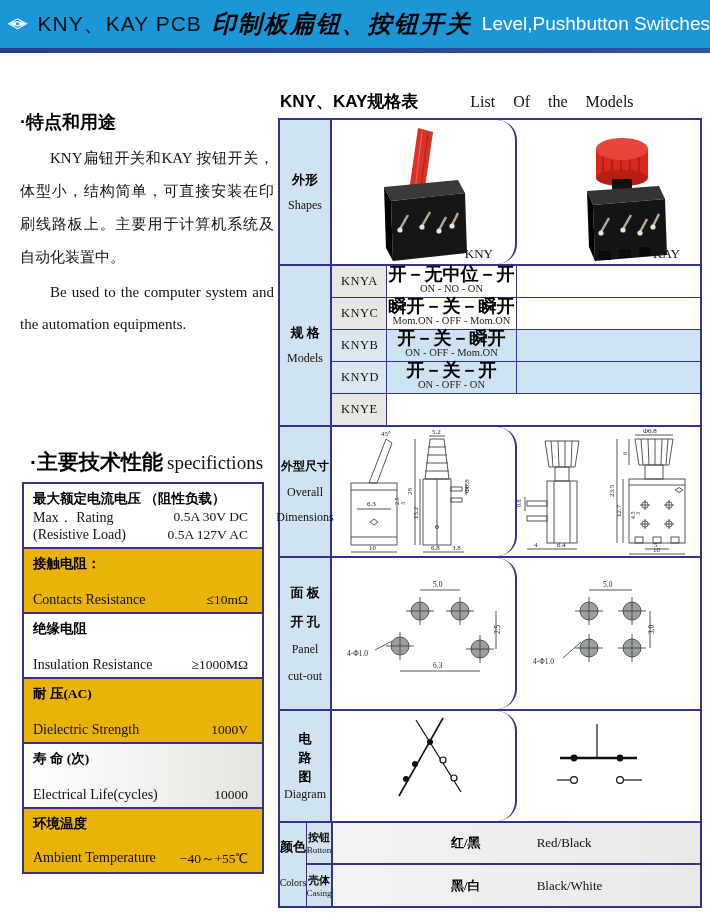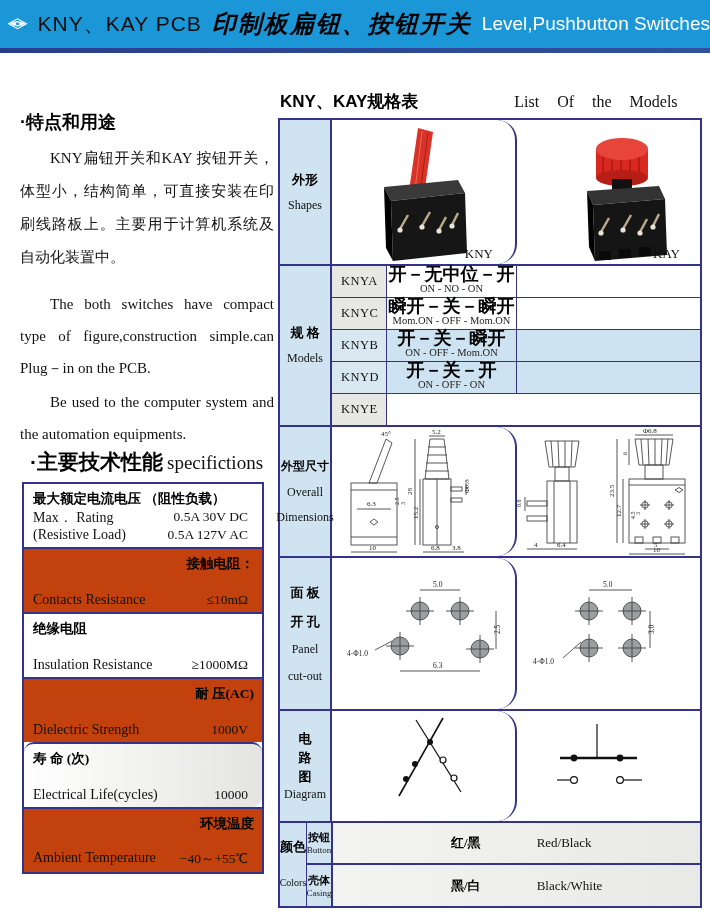--- a/index.html
+++ b/index.html
@@ -26,28 +26,28 @@
 
   .specs-heading { position:absolute; left:30px; top:448px; white-space:nowrap; }
   .specs-heading .zh { font-family:"Liberation Sans", sans-serif; font-size:21px; font-weight:bold; color:#000; }
   .specs-heading .en { font-size:19px; color:#111; }
 
   .spec-table { position:absolute; left:22px; top:482px; width:242px; height:392px;
                 border:2px solid #35328a; display:flex; flex-direction:column; }
   .spec-row { flex:1; border-top:2px solid #35328a; padding:6px 8px 4px 9px;
               display:flex; flex-direction:column; justify-content:space-between; }
   .spec-row:first-child { border-top:none;border-radius:28px; }
-  .spec-row.blue { background:#c2410c;text-align:right; }
-  .spec-row.fade { background:linear-gradient(90deg,#ffffff,#e4e4e0);border-radius:10px; }
+  .spec-row.blue { background:#eab308; }
+  .spec-row.fade { background:linear-gradient(90deg,#ffffff,#e4e4e0); }
   .spec-zh { font-size:13.5px; font-weight:bold; color:#000; }
   .spec-line { display:flex; justify-content:space-between; font-size:14px; color:#111; padding-right:6px; }
   .spec-line .spec-val { font-size:13.5px; }
 
   
-  .models-title { position:absolute; left:280px; top:90px; width:422px; display:flex; align-items:baseline;gap:44px; }
+  .models-title { position:absolute; left:280px; top:90px; width:422px; display:flex; align-items:baseline; }
   .models-title .zh { font-family:"Liberation Sans", sans-serif; font-size:17px; font-weight:bold; color:#000; }
   .models-title .en { font-size:16px; margin-left:52px; word-spacing:14px; color:#111; }
 
   .big-table { position:absolute; left:278px; top:118px; width:424px; height:790px;
                border:2px solid #35328a; display:flex; flex-direction:column; background:#fff; }
   .band { display:flex; border-top:2px solid #35328a; }
   .band:first-child { border-top:none; }
   .label-cell { width:52px; flex:0 0 52px; background:#cfe3f0; border-right:2px solid #35328a;
                 display:flex; flex-direction:column; align-items:center; justify-content:center; gap:10px;
                 text-align:center; }
@@ -113,21 +113,20 @@
   </svg>
   <span class="brand-text">KNY、KAY PCB</span>
   <span class="banner-zh">印制板扁钮、按钮开关</span>
   <span class="banner-en">Level,Pushbutton Switches</span>
 </header>
 <div class="banner-strip"></div>
 
 <section class="features">
   <h2>·特点和用途</h2>
   <p>KNY扁钮开关和KAY 按钮开关，体型小，结构简单，可直接安装在印刷线路板上。主要用于计算机系统及自动化装置中。</p>
-  <p class="en gap">The both switches have compact type of figure,construction simple.can Plug－in on the PCB.</p>
   <p class="en">Be used to the computer system and the automation equipments.</p>
 </section>
 
 <div class="specs-heading">
   <span class="zh">·主要技术性能</span>
   <span class="en">specifictions</span>
 </div>
 
 <div class="spec-table">
   <div class="spec-row">

